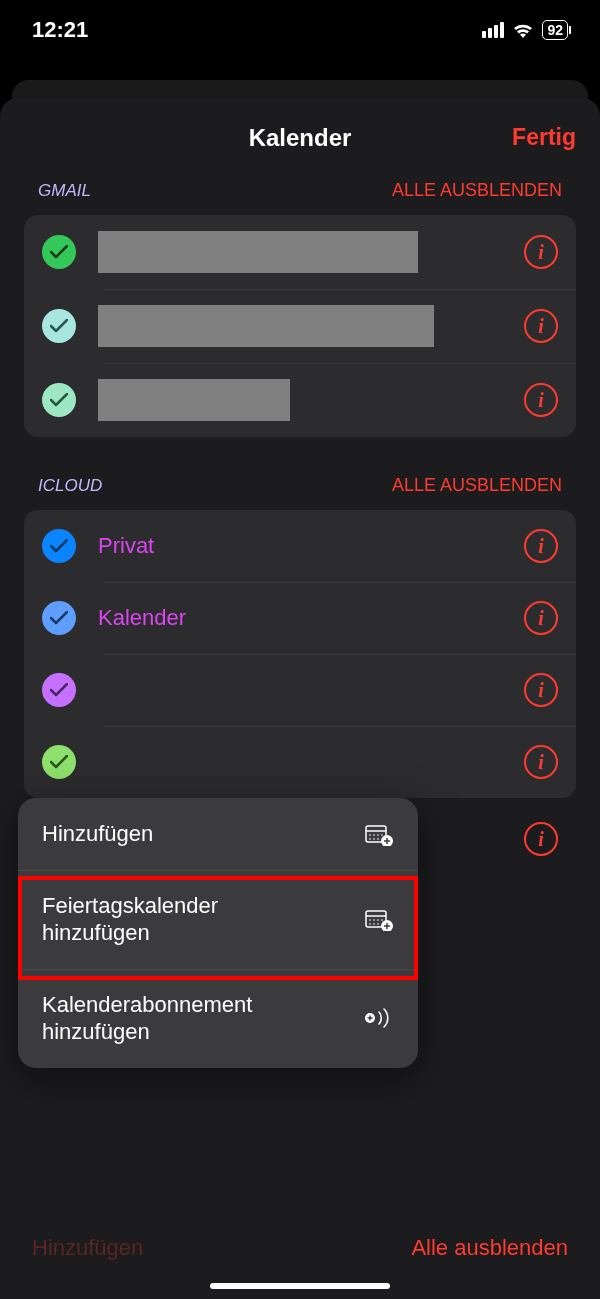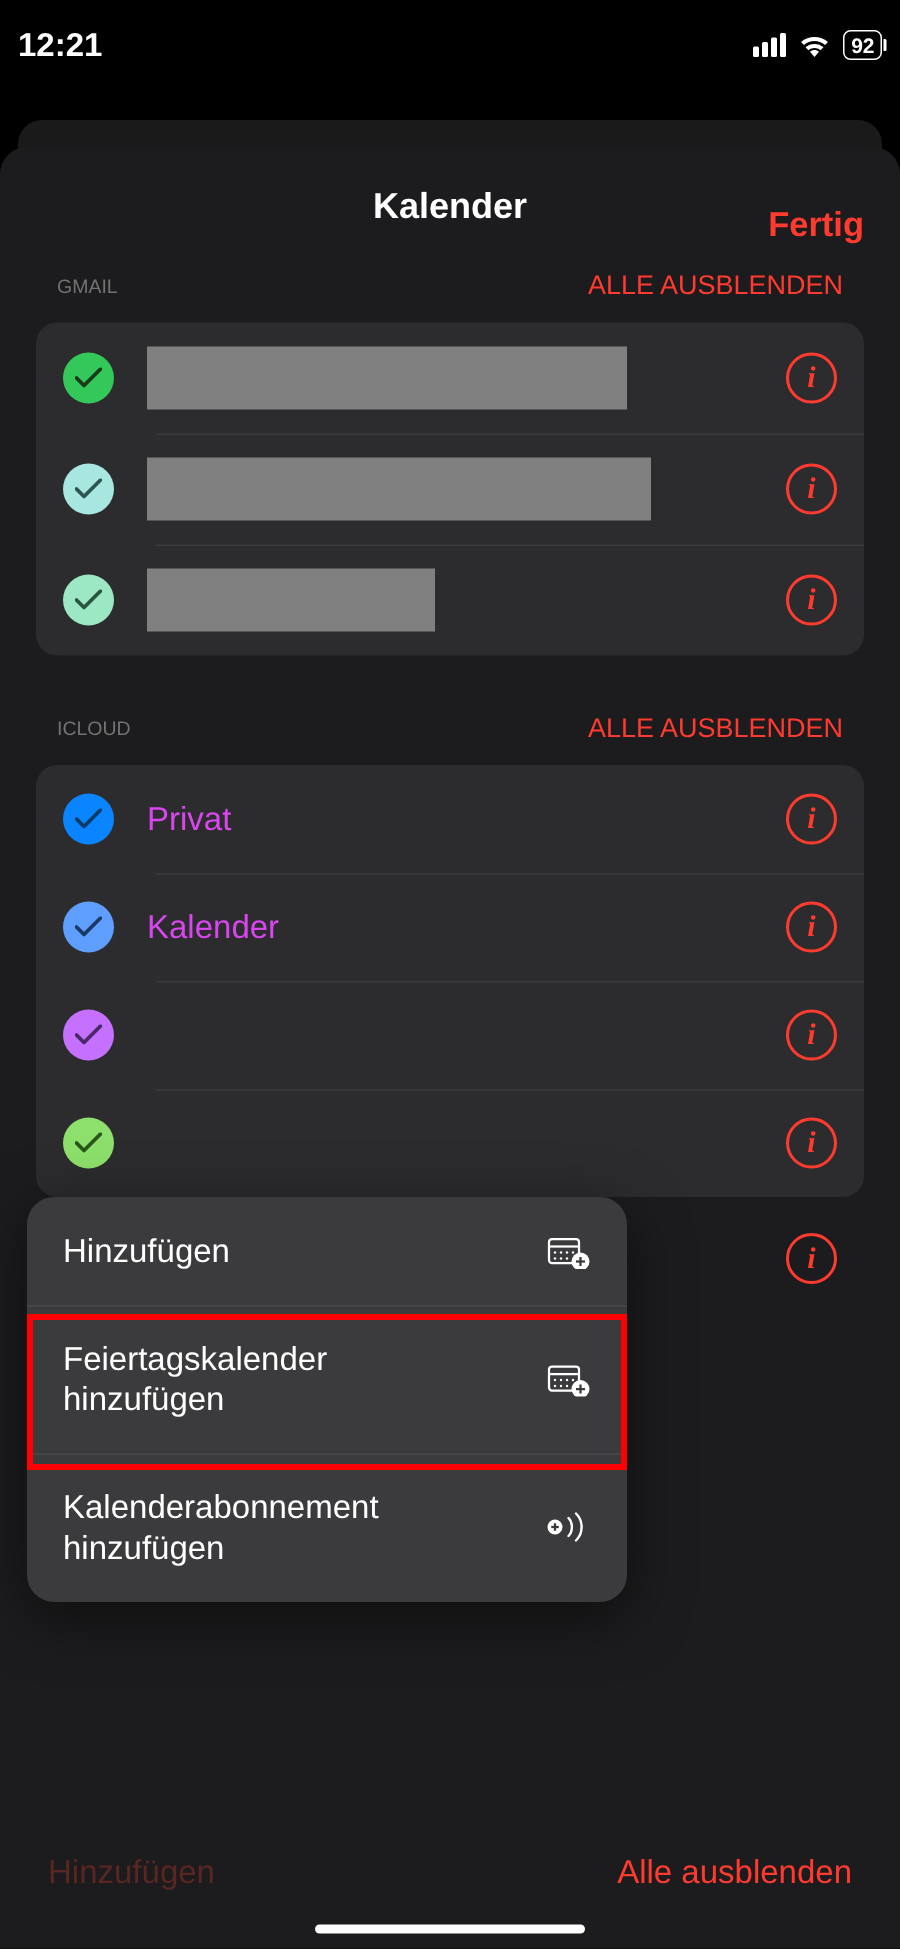--- a/index.html
+++ b/index.html
@@ -10,21 +10,21 @@
       font-family: -apple-system, BlinkMacSystemFont, 'Segoe UI', sans-serif;
       color: #fff;
       overflow: hidden;
       position: relative;
     }
     .status-bar {
       height: 60px;
       display: flex;
       justify-content: space-between;
       align-items: center;
-      padding: 0 12px;
+      padding: 0 32px;
     }
     .status-time {
       font-size: 22px;
       font-weight: 600;
     }
     .status-icons {
       display: flex;
       align-items: center;
       gap: 8px;
     }
@@ -96,32 +96,32 @@
       font-size: 24px;
       font-weight: 600;
     }
     .done-btn {
       position: absolute;
       right: 24px;
       top: 26px;
       font-size: 23px;
       font-weight: 600;
       color: #ff3b30;
-      margin-top: 12px;
     }
     .section-header {
       display: flex;
       justify-content: space-between;
       align-items: center;
       padding: 8px 38px 8px 38px;
     }
     .section-title {
-      font-size: 13px;
-      color: #737373;
+      font-size: 17px;
+      color: #c4b5fd;
       text-transform: uppercase;
+      font-style: italic;
     }
     .hide-all {
       font-size: 18px;
       color: #ff3b30;
     }
     .list-group {
       margin: 6px 24px 30px;
       background: #2c2c2e;
       border-radius: 14px;
       overflow: hidden;

